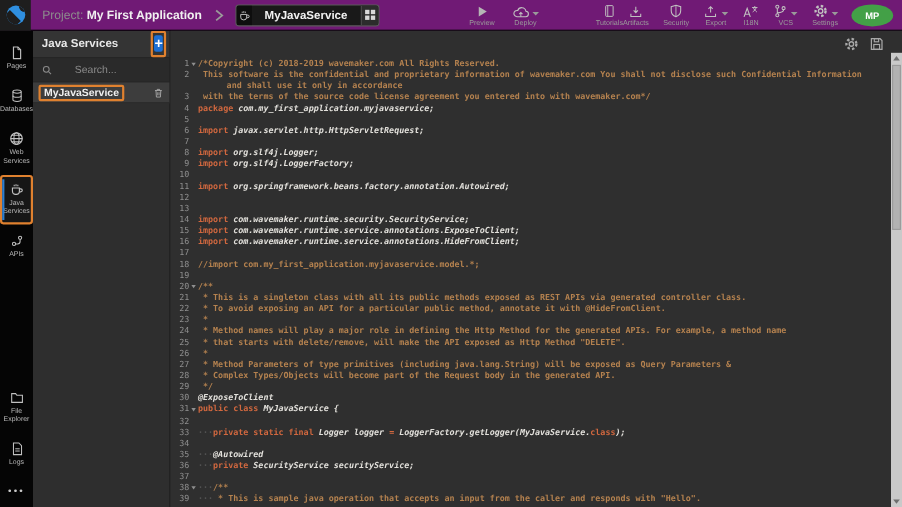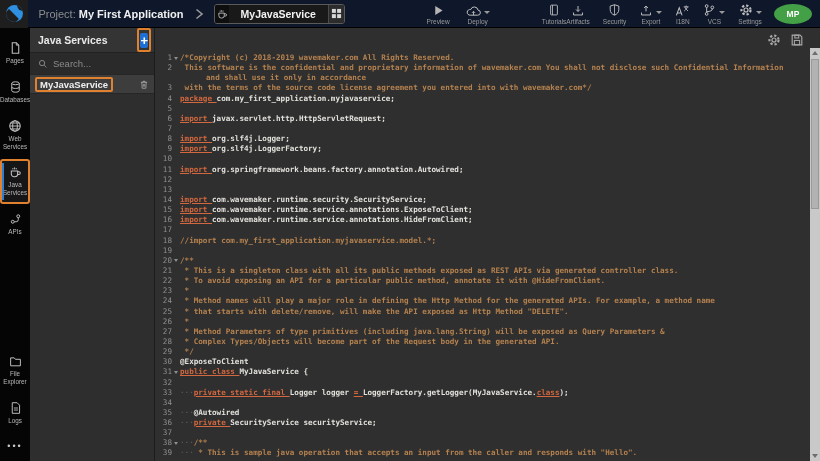--- a/index.html
+++ b/index.html
@@ -1,20 +1,20 @@
 <!DOCTYPE html>
 <html><head>
 <meta charset="utf-8">
 <style>
   * { margin:0; padding:0; box-sizing:border-box; }
   html,body { width:820px; height:461px; overflow:hidden; background:#2f2f2f;
               font-family:"Liberation Sans", sans-serif; }
 
   
-  .topbar { position:relative; height:28px; background:#0f172a; display:flex; align-items:center;
+  .topbar { position:relative; height:28px; background:#701a75; display:flex; align-items:center;
             border-bottom:1px solid #000; }
   .logo-tile { width:32px; height:28px; background:#1e1e1e; display:flex; align-items:center; justify-content:center; }
   .logo-mark { width:17px; height:17px; border-radius:50%; background:#2f8fe0; position:relative; overflow:hidden; }
   .logo-mark:before { content:""; position:absolute; left:-4px; top:7px; width:14px; height:14px; background:#1e1e1e; transform:rotate(45deg); }
   .logo-mark:after { content:""; position:absolute; right:-6px; top:-6px; width:12px; height:12px; border-radius:50%; background:#1e1e1e; }
   .proj { margin-left:10px; font-size:11px; white-space:nowrap; }
   .proj .plabel { color:#8d8d8d; }
   .proj .pname { color:#f0f0f0; font-weight:bold; }
   .chev { margin-left:10px; color:#9a9a9a; }
   .tab { margin-left:10px; height:20px; display:flex; align-items:stretch; border:1px solid #5a5a5a;
@@ -49,21 +49,21 @@
   .sb-dots { color:#c9c9c9; font-size:9px; letter-spacing:2px; text-align:center; padding:8px 0 10px; cursor:pointer; }
 
   
   .panel { width:125px; background:#2e2e2e; border-right:1px solid #1c1c1c; display:flex; flex-direction:column; }
   .panel-head { height:25px; background:#343434; border-bottom:1px solid #222; display:flex; align-items:center;
                 padding:0 3px 0 8px; }
   .panel-title { color:#e8e8e8; font-size:10.5px; font-weight:bold; flex:1; }
   .plus-wrap { border:2px solid #e0812f; border-radius:2px; padding:1px; }
   .plus-btn { width:16px; height:16px; background:#1d6fd4; color:#fff; font-size:13px; line-height:14px;
               text-align:center; font-weight:bold; cursor:pointer; border-radius:2px; }
-  .search-row { height:22px; display:flex; align-items:center; gap:5px; padding:0 8px;
+  .search-row { height:22px; display:flex; align-items:center; gap:20px; padding:0 8px;
                 border-bottom:1px solid #262626; background:#2a2a2a; cursor:text; }
   .search-ph { color:#8b8b8b; font-size:9.5px; }
   .svc-row { height:19px; background:#3d3d3d; border-bottom:1px solid #262626; display:flex; align-items:center;
              padding:0 5px; cursor:pointer; }
   .svc-label { border:2px solid #e0812f; border-radius:2px; color:#f0f0f0; font-size:9.5px; font-weight:bold;
                padding:0px 3px; }
   .svc-trash { margin-left:auto; cursor:pointer; display:flex; }
 
   
   .editor { flex:1; position:relative; background:#2f2f2f; overflow:hidden; }
@@ -71,22 +71,22 @@
   .ed-tools .tool { cursor:pointer; display:flex; }
   .code { position:absolute; top:25px; left:0; right:10px; font-family:"DejaVu Sans Mono", monospace;
           font-size:7.6px; font-weight:bold; line-height:10.15px; white-space:pre; }
   .row { display:flex; height:10.15px; }
   .ln { width:17px; text-align:right; color:#8f8f8f; font-weight:normal; flex:none; }
   .fold { width:8px; flex:none; position:relative; }
   .fold.on:after { content:""; position:absolute; left:2px; top:3.5px; width:0; height:0;
                    border-left:2.8px solid transparent; border-right:2.8px solid transparent; border-top:3.5px solid #8f8f8f; }
   .ct { flex:1; }
   .row.wrap .ct { padding-left:26px; }
-  .sp { color:#e3e1dc; }
-  .sk { color:#d2683f;text-decoration:underline; }
+  .sp { color:#e3e1dc;font-style:italic; }
+  .sk { color:#d2683f; }
   .sc { color:#b5824f; }
   .sd { color:#575757; }
 
   
   .vsb { position:absolute; top:20px; right:0; bottom:0; width:10px; background:#c9c9c9; z-index:2; }
   .vsb .arr { position:absolute; left:0; width:10px; height:10px; display:flex; align-items:center; justify-content:center; cursor:pointer; }
   .vsb .arr.up { top:0; } .vsb .arr.down { bottom:0; }
   .tri-up { width:0; height:0; border-left:3px solid transparent; border-right:3px solid transparent; border-bottom:4px solid #6e6e6e; }
   .tri-dn { width:0; height:0; border-left:3px solid transparent; border-right:3px solid transparent; border-top:4px solid #6e6e6e; }
   .vsb .thumb { position:absolute; left:1px; right:1px; top:11px; height:150px; background:#b2b2b2;

